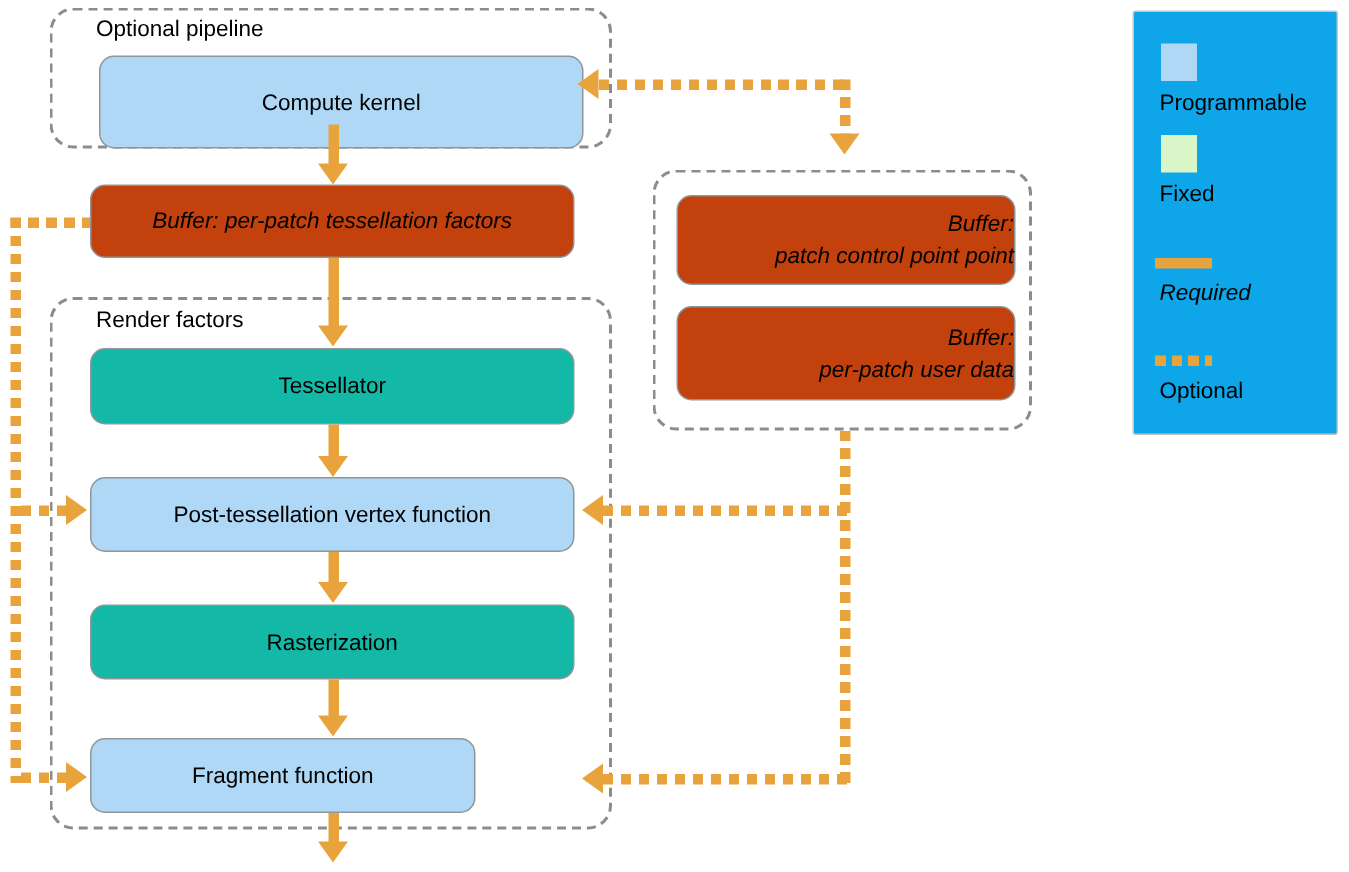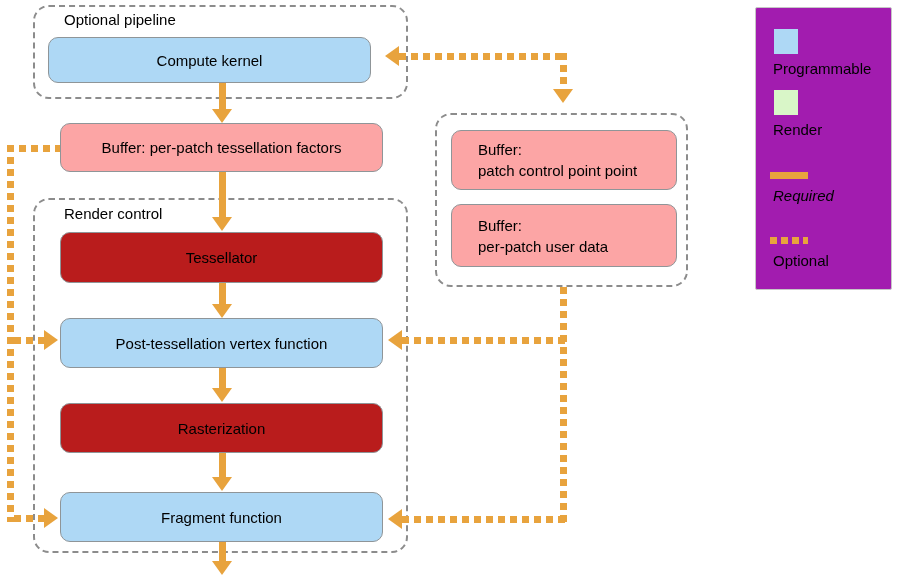--- a/index.html
+++ b/index.html
@@ -31,25 +31,25 @@
     box-sizing: border-box;
     border: 1px solid #8f9598;
     border-radius: 10px;
     display: flex;
     align-items: center;
     justify-content: center;
     font-size: 15px;
     text-align: center;
   }
   .node.blue  { background: #aed8f5; }
-  .node.green { background: #b91c1c; }
-  .node.gray  { background: #fca5a5; }
+  .node.green { background: #14b8a6; }
+  .node.gray  { background: #c2410c; font-style: italic; }
   .node.left-align {
     flex-direction: column;
-    align-items: flex-start;
+    align-items: flex-end;
     justify-content: center;
     padding-left: 26px;
     text-align: left;
     line-height: 21px;
   }
   
   .solid-v {
     position: absolute;
     width: 7px;
     background: #e8a33d;
@@ -83,21 +83,21 @@
     border-left: 14px solid #e8a33d;
   }
   
   .legend {
     position: absolute;
     left: 755px; top: 7px;
     width: 137px; height: 283px;
     border: 1px solid #c6c6c6;
     border-radius: 2px;
     box-sizing: border-box;
-    background: #a21caf;
+    background: #0ea5e9;
   }
   .legend .swatch { position: absolute; left: 18px; width: 24px; height: 25px; }
   .legend .sw-blue  { top: 21px; background: #aed8f5; }
   .legend .sw-green { top: 82px; background: #d9f6c8; }
   .legend .sw-line {
     position: absolute; left: 14px; width: 38px; height: 7px;
   }
   .legend .sw-required { top: 164px; background: #e8a33d; }
   .legend .sw-optional {
     top: 229px;
@@ -110,44 +110,44 @@
   .ll-optional     { top: 244px; text-align: right; }
 </style>
 </head>
 <body>
 
 <div class="canvas">
 
   <div class="dashed-group" style="left:33px; top:5px; width:375px; height:94px;"></div>
   <div class="group-label" style="left:64px; top:11px;">Optional pipeline</div>
 
-  <div class="node blue" style="left:48px; top:37px; width:323px; height:46px;">
+  <div class="node blue" style="left:66px; top:37px; width:323px; height:62px;">
     <span>Compute kernel</span>
   </div>
 
   <div class="node gray" style="left:60px; top:123px; width:323px; height:49px;">
     <span>Buffer: per-patch tessellation factors</span>
   </div>
 
   <div class="dashed-group" style="left:33px; top:198px; width:375px; height:355px;"></div>
-  <div class="group-label" style="left:64px; top:205px;">Render control</div>
+  <div class="group-label" style="left:64px; top:205px;">Render factors</div>
 
   <div class="node green" style="left:60px; top:232px; width:323px; height:51px;">
     <span>Tessellator</span>
   </div>
 
   <div class="node green" style="left:60px; top:403px; width:323px; height:50px;">
     <span>Rasterization</span>
   </div>
 
   <div class="node blue" style="left:60px; top:318px; width:323px; height:50px;">
     <span>Post-tessellation vertex function</span>
   </div>
 
-  <div class="node blue" style="left:60px; top:492px; width:323px; height:50px;">
+  <div class="node blue" style="left:60px; top:492px; width:257px; height:50px;">
     <span>Fragment function</span>
   </div>
 
   <div class="dashed-group" style="left:435px; top:113px; width:253px; height:174px;"></div>
 
   <div class="node gray left-align" style="left:451px; top:130px; width:226px; height:60px;">
     <span>Buffer:</span>
     <span>patch control point point</span>
   </div>
 
@@ -190,21 +190,21 @@
   <div class="dash-h" style="left:14px; top:337px; width:30px;"></div>
   <div class="ah-right" style="left:44px; top:330px;"></div>
   <div class="dash-h" style="left:14px; top:515px; width:30px;"></div>
   <div class="ah-right" style="left:44px; top:508px;"></div>
 
   <div class="legend">
     <div class="swatch sw-blue"></div>
     <div class="legend-label ll-programmable">Programmable</div>
 
     <div class="swatch sw-green"></div>
-    <div class="legend-label ll-fixed">Render</div>
+    <div class="legend-label ll-fixed">Fixed</div>
 
     <div class="sw-line sw-required"></div>
     <div class="legend-label ll-required">Required</div>
 
     <div class="sw-line sw-optional"></div>
     <div class="legend-label ll-optional">Optional</div>
   </div>
 
 </div>
 

